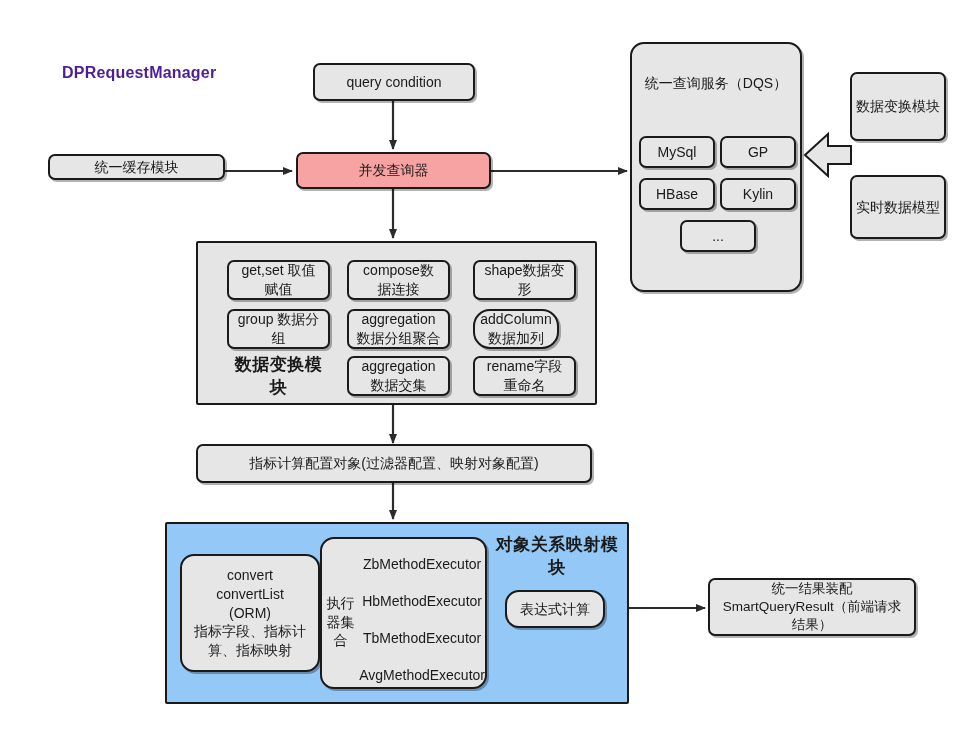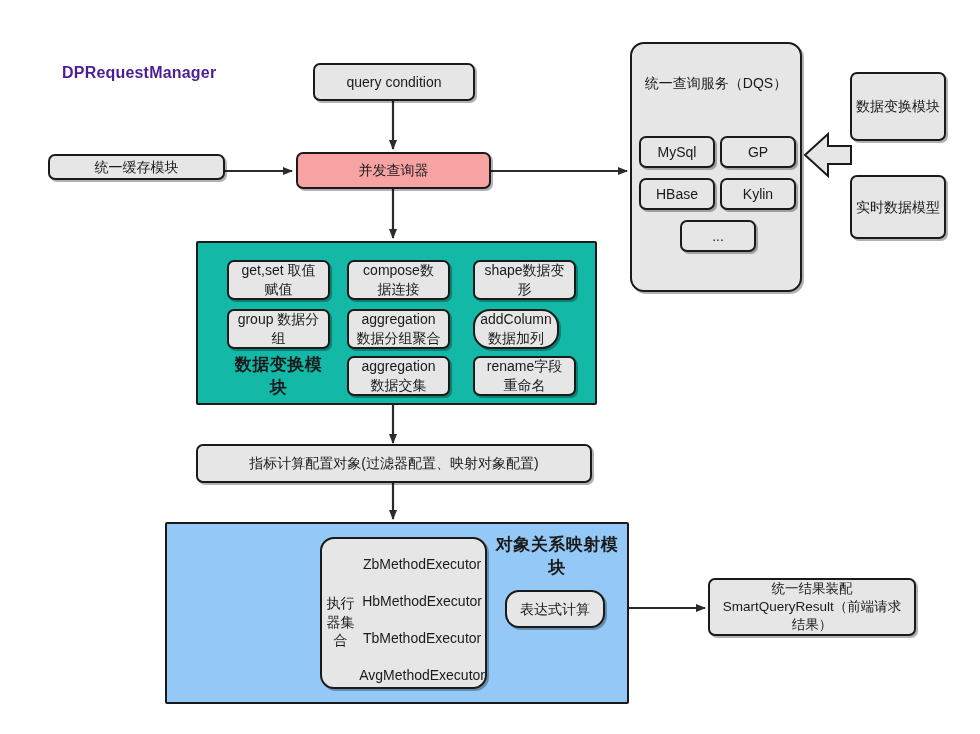--- a/index.html
+++ b/index.html
@@ -29,21 +29,21 @@
     text-align: center;
     font-size: 14px;
     line-height: 1.35;
     white-space: pre-line;
     box-shadow: 2px 2px 0 rgba(0,0,0,0.30);
   }
   .rounded { border-radius: 7px; }
   .sq { border-radius: 14px; }
   .pink { background: #f8a3a3; }
   .orange-panel {
-    background: #14b8a6;
+    background: #e5e5e5;
     border: 2px solid #1a1a1a;
     border-radius: 2px;
   }
   .blue-panel {
     background: #93c8f7;
     border: 2px solid #1a1a1a;
     border-radius: 2px;
   }
   .panel-title {
     position: absolute;
@@ -155,20 +155,25 @@
 数据交集</div>
     <div class="node rounded" style="left:275px; top:113px; width:103px; height:40px;">rename字段
 重命名</div>
 
     <div class="panel-title" style="left:29px; top:113px; width:103px; height:40px;">数据变换模块</div>
   </div>
 
   <div class="node rounded" style="left:196px; top:444px; width:396px; height:39px;">指标计算配置对象(过滤器配置、映射对象配置)</div>
 
   <div class="blue-panel" style="position:absolute; left:165px; top:522px; width:460px; height:178px;">
+    <div class="node sq" style="left:13px; top:30px; width:140px; height:118px;">convert
+convertList
+(ORM)
+指标字段、指标计
+算、指标映射</div>
 
     <div class="node sq exec-box" style="left:153px; top:13px; width:167px; height:152px;">
       <div class="exec-head">执行器集合</div>
       <div class="exec-list">
         <div>ZbMethodExecutor</div>
         <div>HbMethodExecutor</div>
         <div>TbMethodExecutor</div>
         <div>AvgMethodExecutor</div>
         
       </div>

